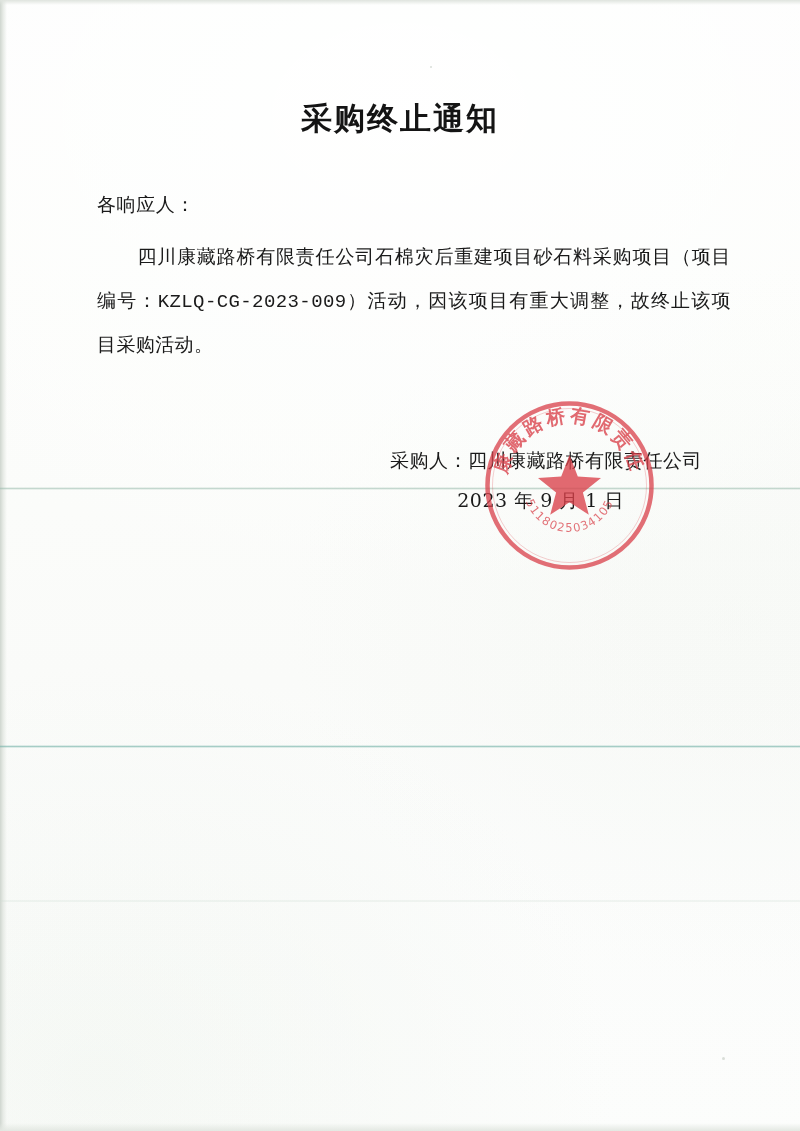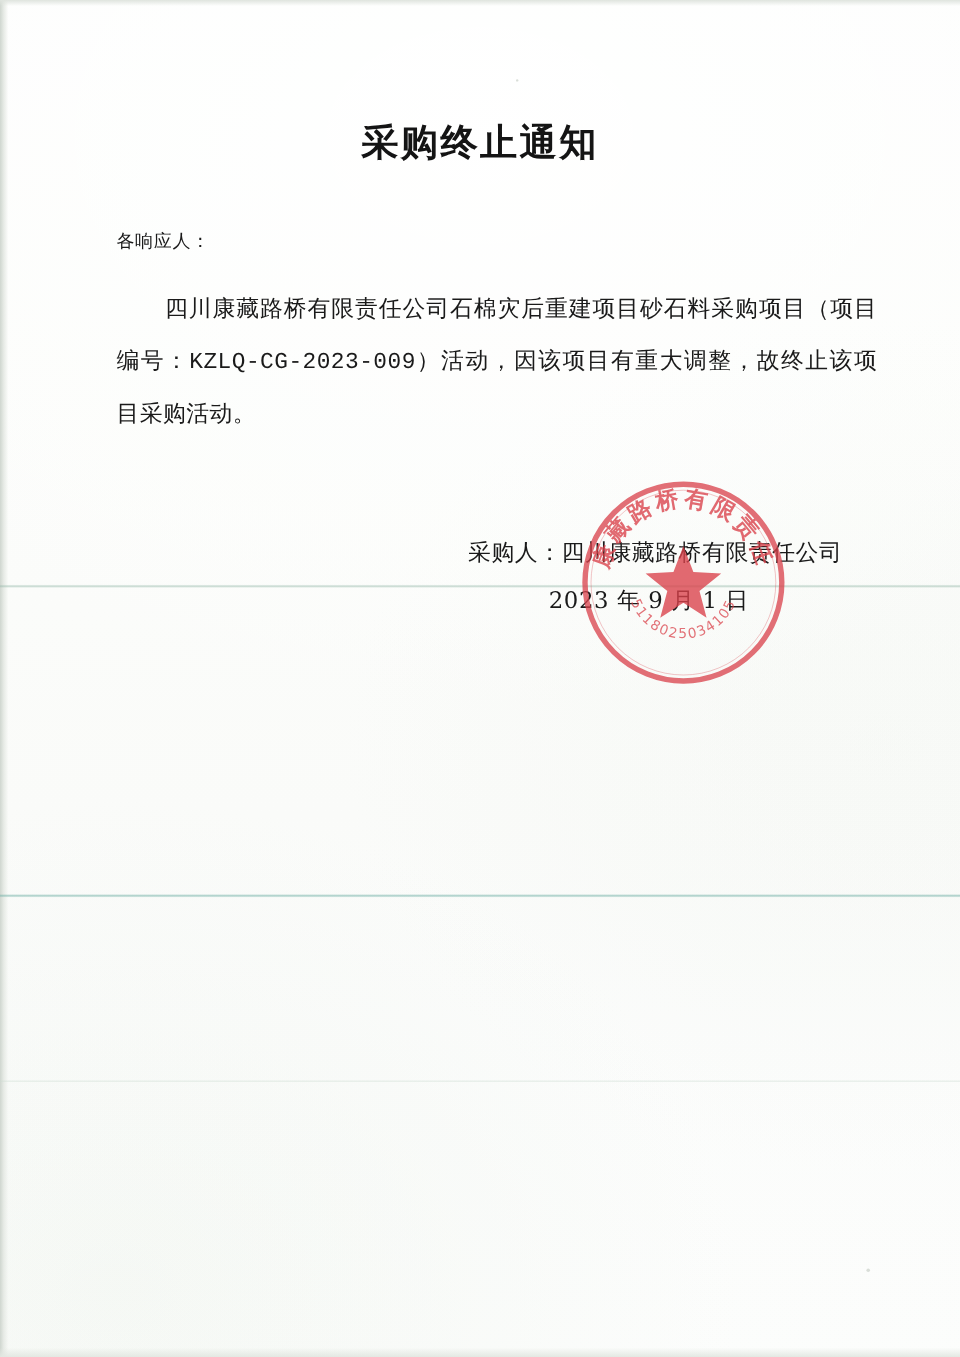--- a/index.html
+++ b/index.html
@@ -106,21 +106,21 @@
     font-weight: bold;
     letter-spacing: 2px;
     color: #141414;
     font-family: "DejaVu Serif", "Liberation Serif", serif;
   }
 
   .salutation {
     position: absolute;
     top: 192px;
     left: 97px;
-    font-size: 15px;
+    font-size: 19px;
     color: #1a1a1a;
     letter-spacing: 0.6px;
     text-align: center;
   }
 
   .body-block {
     position: absolute;
     top: 236px;
     left: 97px;
     width: 634px;

